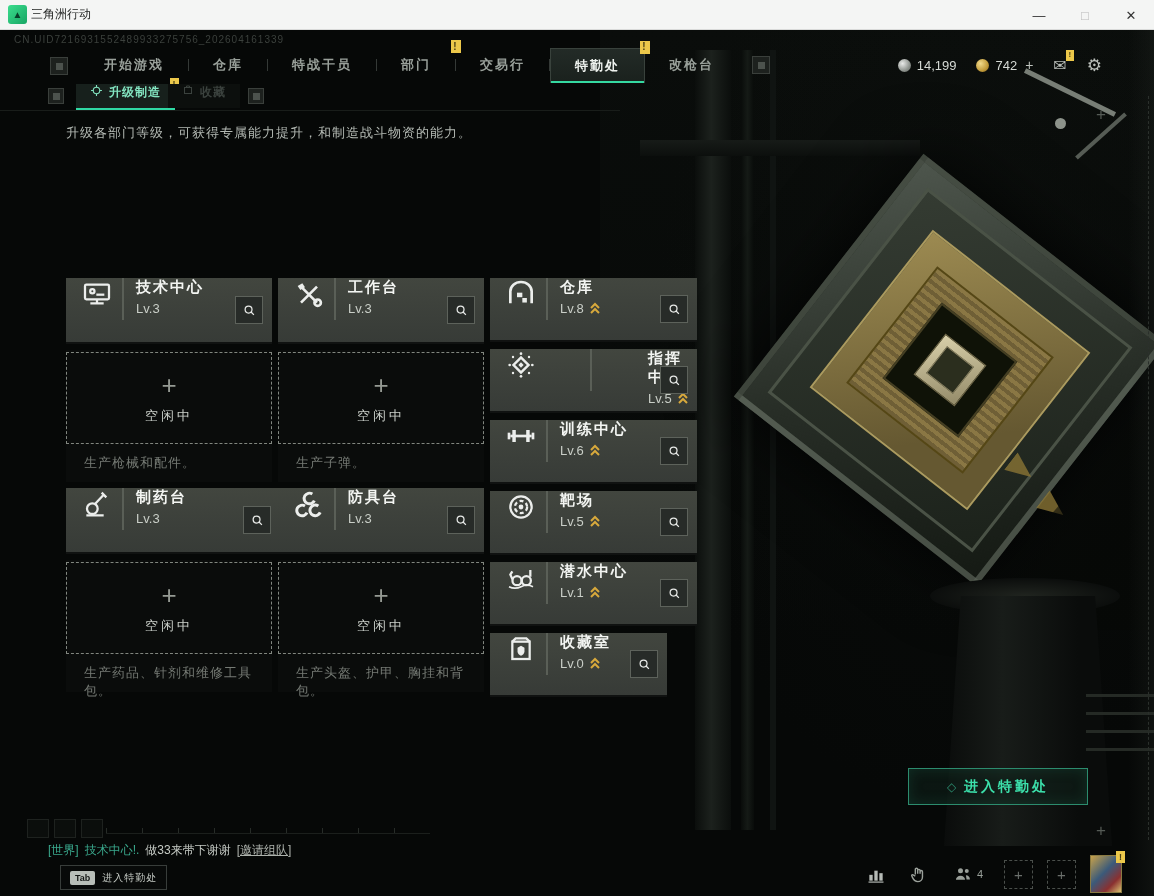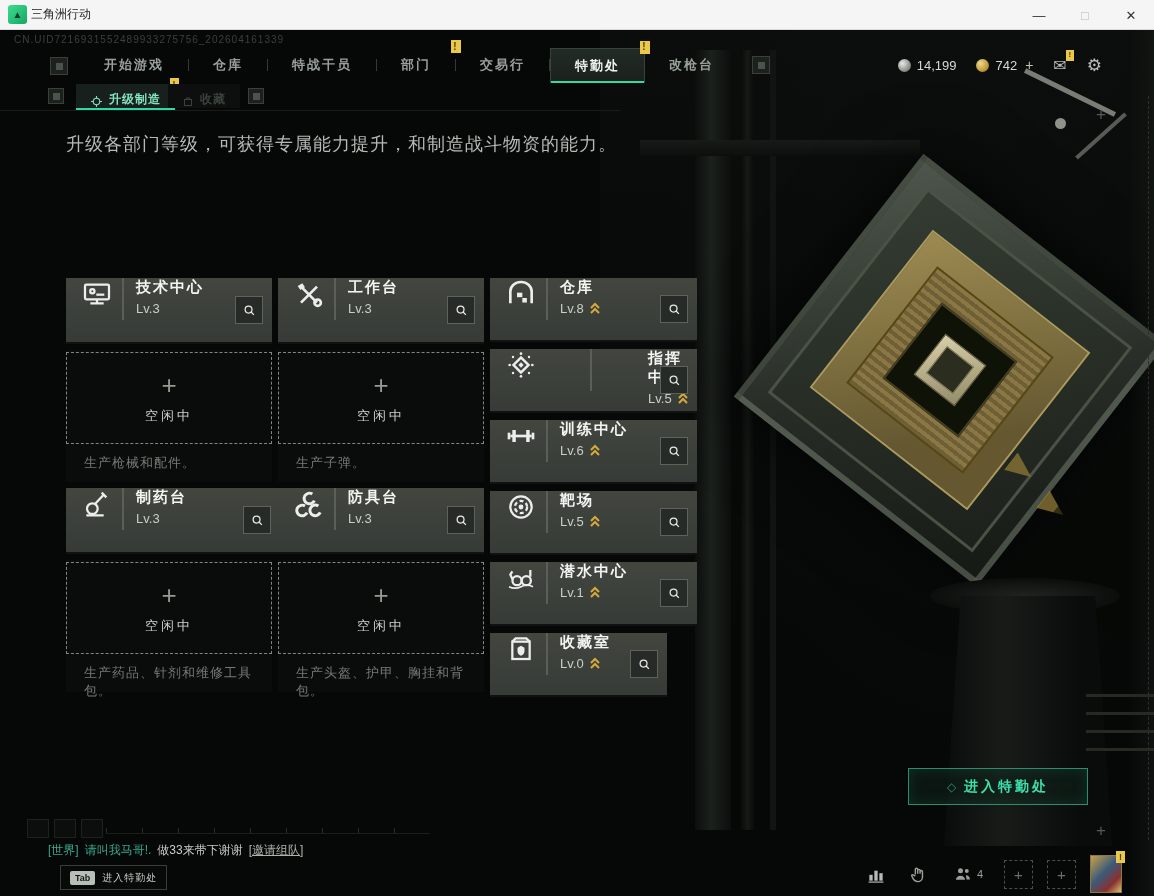--- a/index.html
+++ b/index.html
@@ -33,24 +33,24 @@
   .topright{position:absolute;right:52px;top:0;height:34px;display:flex;align-items:center;gap:20px;}
   .cur{display:flex;align-items:center;gap:6px;font-size:13px;color:#d6dad5;}
   .coin{width:13px;height:13px;border-radius:50%;}
   .coin.silver{background:radial-gradient(circle at 35% 35%,#e8eae8,#8e938e 60%,#5c615c);}
   .coin.gold{background:radial-gradient(circle at 35% 35%,#f0d98a,#c29b3a 60%,#7d5f1d);}
   .plus-sm{color:#bfc4bf;font-size:14px;margin-left:2px;}
   .mail{position:relative;font-size:16px;color:#b9beb9;}
   .gear{font-size:17px;color:#b9beb9;}
 
   .subnav{left:0;top:84px;width:620px;height:26px;border-bottom:1px solid #191d1a;}
-  .subtab{position:absolute;height:24px;display:flex;align-items:flex-end;gap:6px;font-size:12px;font-weight:bold;letter-spacing:1px;padding:0 14px;}
+  .subtab{position:absolute;height:24px;display:flex;align-items:flex-start;gap:6px;font-size:12px;font-weight:bold;letter-spacing:1px;padding:0 14px;}
   .subtab.active{left:76px;top:0;background:#17201c;color:#83e4c0;border-bottom:2px solid #2fd9a4;}
   .subtab.inactive{left:168px;top:0;color:#3b423e;background:#0c0f0d;}
-  .desc{left:66px;top:132px;font-size:18px;color:#b4bab4;letter-spacing:1px;}
+  .desc{left:66px;top:124px;font-size:13px;color:#b4bab4;letter-spacing:1px;}
 
   
   .card{position:absolute;background:linear-gradient(180deg,#42463f,#373b37);border-bottom:2px solid #101211;
         display:flex;align-items:flex-start;box-sizing:border-box;padding:0 8px;}
   .card .ic{width:46px;display:flex;justify-content:center;flex-shrink:0;}
   .card .sep{width:2px;height:42px;background:#5a5f57;margin:0 12px 0 2px;flex-shrink:0;}
   .ctitle{font-size:15px;font-weight:bold;color:#f3f5f2;letter-spacing:2px;}
   .clv{font-size:13px;color:#c9cec7;margin-top:4px;display:flex;align-items:center;gap:5px;}
   .search{position:absolute;right:9px;top:50%;transform:translateY(-50%);width:26px;height:26px;background:#23262366;
           background-color:#272b28;border:1px solid #5d625b;display:flex;align-items:center;justify-content:center;}
@@ -536,21 +536,21 @@
 
 <div class="abs" style="left:27px;top:819px;display:flex;gap:5px;">
   <div class="chsq"></div>
   <div class="chsq"></div>
   <div class="chsq"></div>
 </div>
 <div class="abs chanticks"></div>
 
 <div class="abs chat">
   <span class="chan">[世界]</span>
-  <span class="sender">请叫我马哥!.</span>
+  <span class="sender">技术中心!.</span>
   <span class="msg">做33来带下谢谢</span>
   <span class="link">[邀请组队]</span>
 </div>
 
 <div class="abs tabbtn">
   <span class="keycap">Tab</span>
   <span class="tl">进入特勤处</span>
 </div>
 
 <div class="abs bricons">

